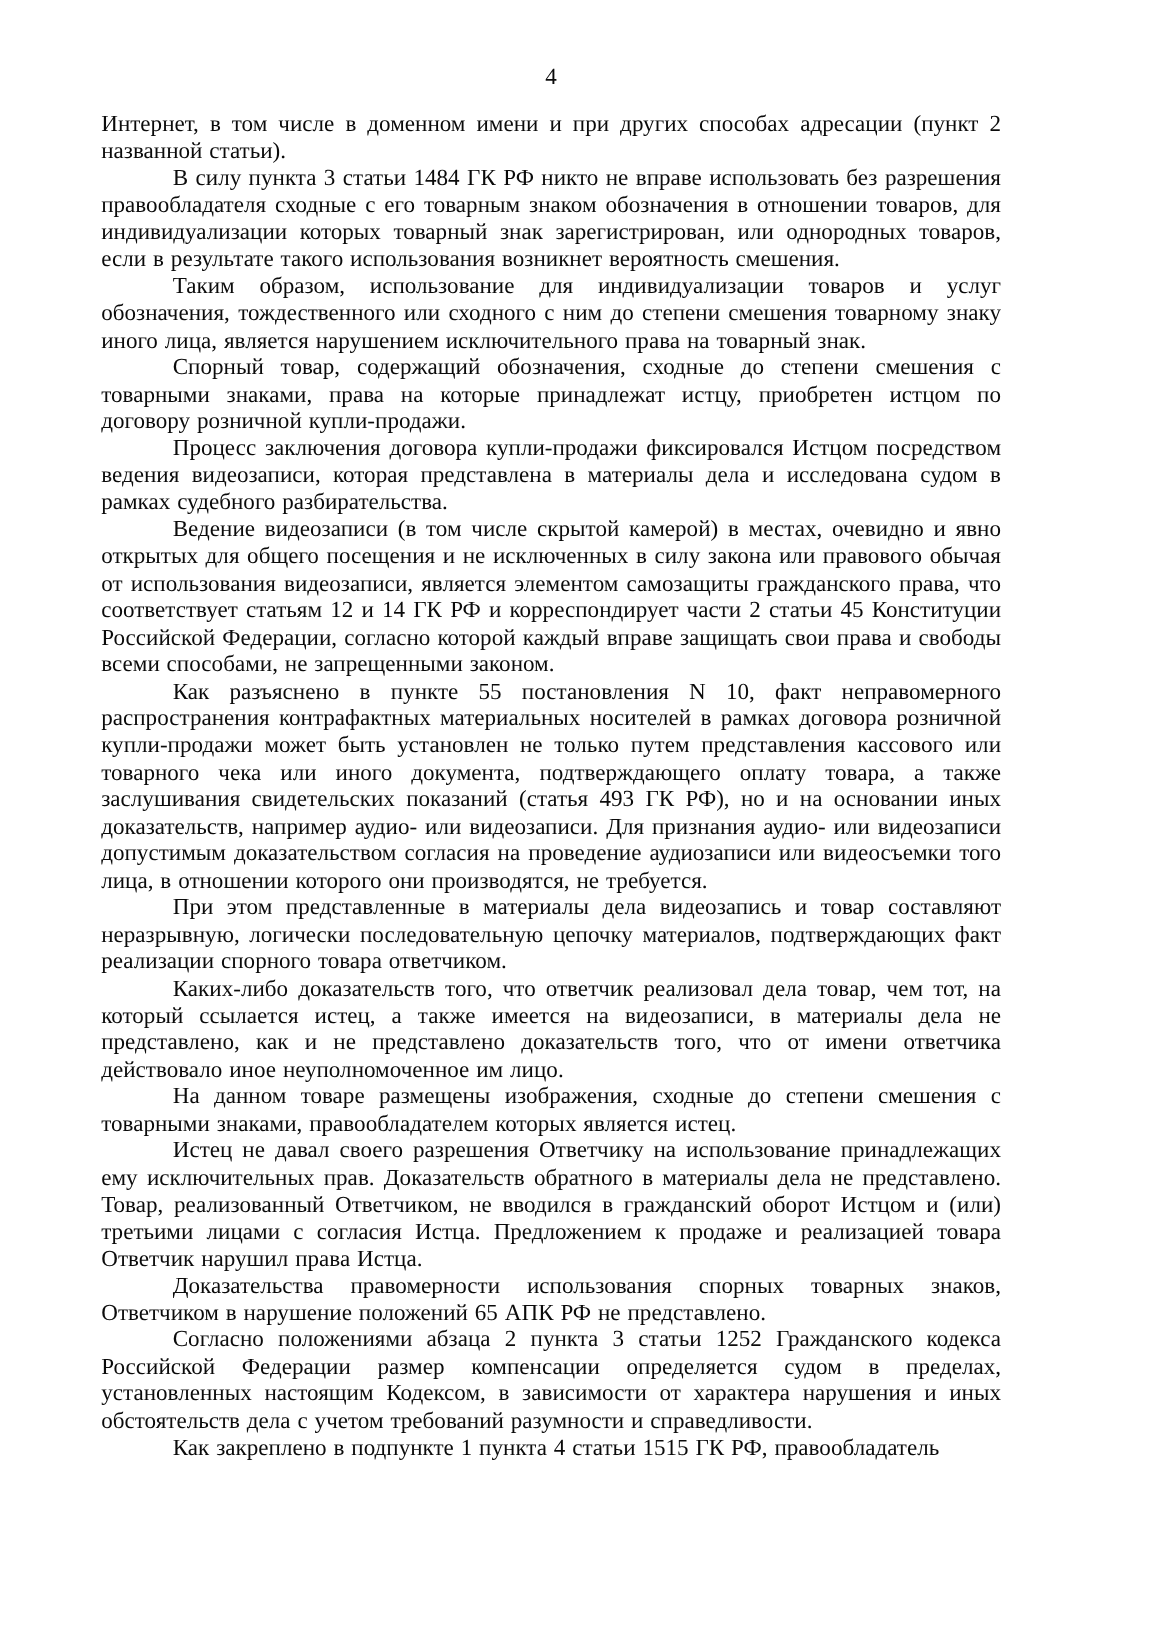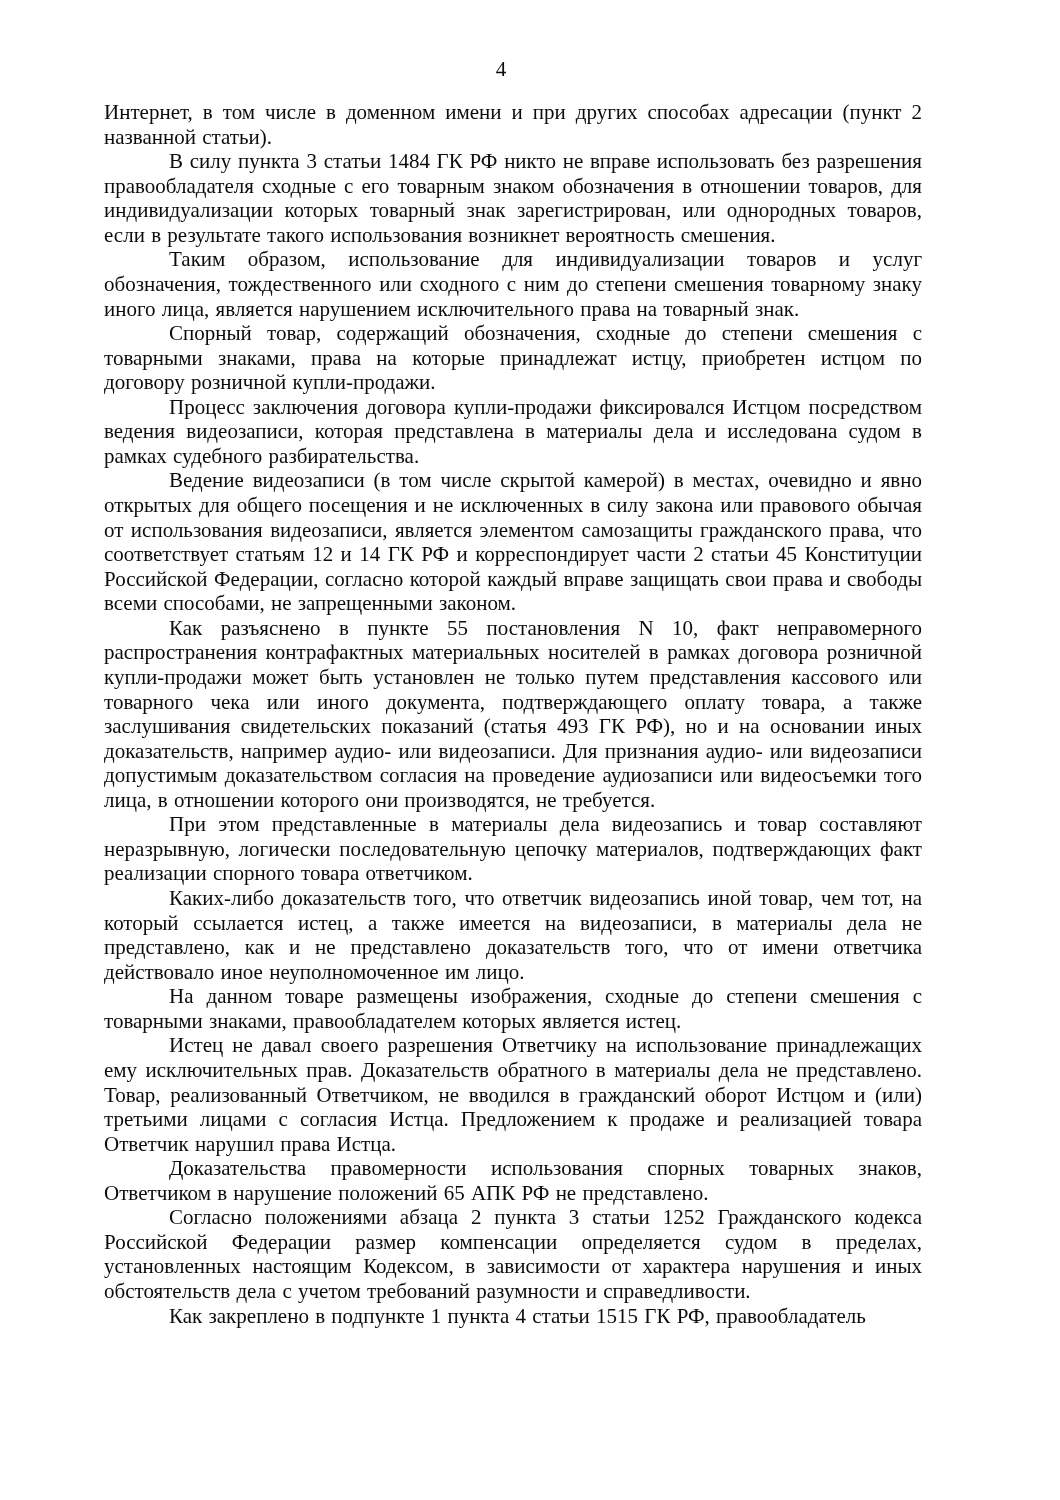--- a/index.html
+++ b/index.html
@@ -27,21 +27,20 @@
   }
   .doc-body {
     position: absolute;
     top: 100px;
     left: 92px;
     width: 818px;
     font-size: 21px;
     line-height: 24.57px;
     text-align: justify;
     text-justify: inter-word;
-    margin-left: 12px;
   }
   .doc-body p {
     margin: 0;
     padding: 0;
     text-indent: 65px;
     word-spacing: 1px;
   }
   .doc-body p.continuation {
     text-indent: 0;
   }
@@ -55,21 +54,21 @@
 
   <div class="doc-body">
     <p class="continuation">Интернет, в том числе в доменном имени и при других способах адресации (пункт 2 названной статьи).</p>
     <p>В силу пункта 3 статьи 1484 ГК РФ никто не вправе использовать без разрешения правообладателя сходные с его товарным знаком обозначения в отношении товаров, для индивидуализации которых товарный знак зарегистрирован, или однородных товаров, если в результате такого использования возникнет вероятность смешения.</p>
     <p>Таким образом, использование для индивидуализации товаров и услуг обозначения, тождественного или сходного с ним до степени смешения товарному знаку иного лица, является нарушением исключительного права на товарный знак.</p>
     <p>Спорный товар, содержащий обозначения, сходные до степени смешения с товарными знаками, права на которые принадлежат истцу, приобретен истцом по договору розничной купли-продажи.</p>
     <p>Процесс заключения договора купли-продажи фиксировался Истцом посредством ведения видеозаписи, которая представлена в материалы дела и исследована судом в рамках судебного разбирательства.</p>
     <p>Ведение видеозаписи (в том числе скрытой камерой) в местах, очевидно и явно открытых для общего посещения и не исключенных в силу закона или правового обычая от использования видеозаписи, является элементом самозащиты гражданского права, что соответствует статьям 12 и 14 ГК РФ и корреспондирует части 2 статьи 45 Конституции Российской Федерации, согласно которой каждый вправе защищать свои права и свободы всеми способами, не запрещенными законом.</p>
     <p>Как разъяснено в пункте 55 постановления N 10, факт неправомерного распространения контрафактных материальных носителей в рамках договора розничной купли-продажи может быть установлен не только путем представления кассового или товарного чека или иного документа, подтверждающего оплату товара, а также заслушивания свидетельских показаний (статья 493 ГК РФ), но и на основании иных доказательств, например аудио- или видеозаписи. Для признания аудио- или видеозаписи допустимым доказательством согласия на проведение аудиозаписи или видеосъемки того лица, в отношении которого они производятся, не требуется.</p>
     <p>При этом представленные в материалы дела видеозапись и товар составляют неразрывную, логически последовательную цепочку материалов, подтверждающих факт реализации спорного товара ответчиком.</p>
-    <p>Каких-либо доказательств того, что ответчик видеозапись иной товар, чем тот, на который ссылается истец, а также имеется на видеозаписи, в материалы дела не представлено, как и не представлено доказательств того, что от имени ответчика действовало иное неуполномоченное им лицо.</p>
+    <p>Каких-либо доказательств того, что ответчик реализовал дела товар, чем тот, на который ссылается истец, а также имеется на видеозаписи, в материалы дела не представлено, как и не представлено доказательств того, что от имени ответчика действовало иное неуполномоченное им лицо.</p>
     <p>На данном товаре размещены изображения, сходные до степени смешения с товарными знаками, правообладателем которых является истец.</p>
     <p>Истец не давал своего разрешения Ответчику на использование принадлежащих ему исключительных прав. Доказательств обратного в материалы дела не представлено. Товар, реализованный Ответчиком, не вводился в гражданский оборот Истцом и (или) третьими лицами с согласия Истца. Предложением к продаже и реализацией товара Ответчик нарушил права Истца.</p>
     <p>Доказательства правомерности использования спорных товарных знаков, Ответчиком в нарушение положений 65 АПК РФ не представлено.</p>
     <p>Согласно положениями абзаца 2 пункта 3 статьи 1252 Гражданского кодекса Российской Федерации размер компенсации определяется судом в пределах, установленных настоящим Кодексом, в зависимости от характера нарушения и иных обстоятельств дела с учетом требований разумности и справедливости.</p>
     <p>Как закреплено в подпункте 1 пункта 4 статьи 1515 ГК РФ, правообладатель</p>
   </div>
 
 </div>
 
 </body></html>

